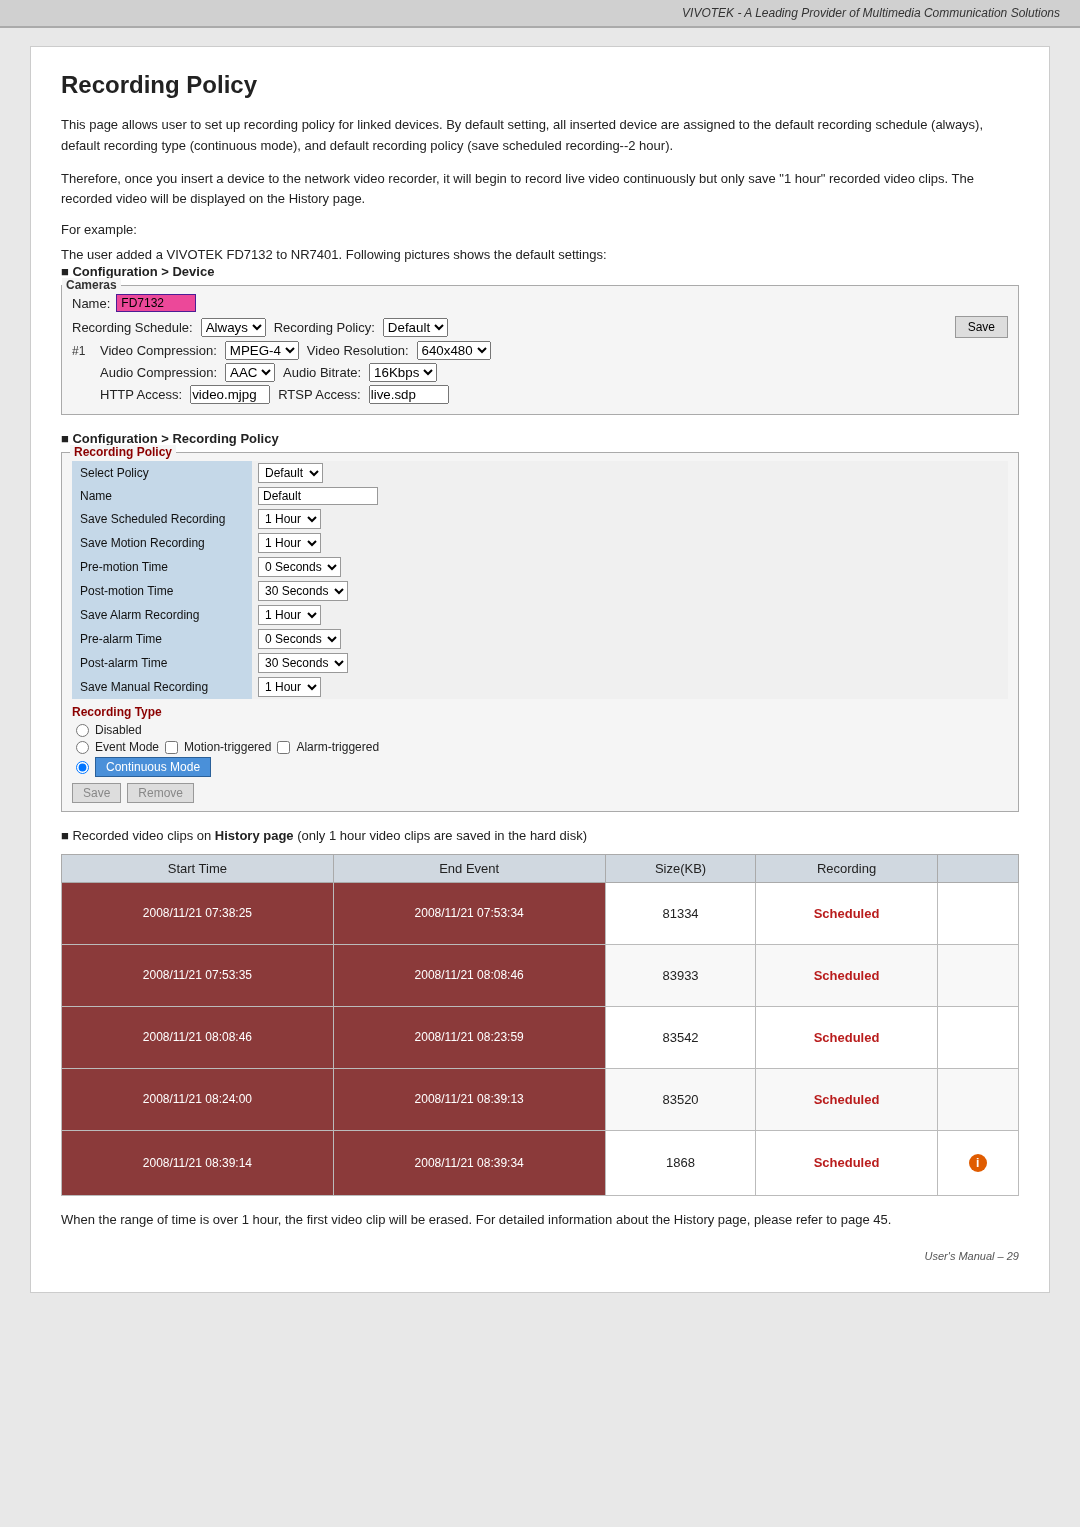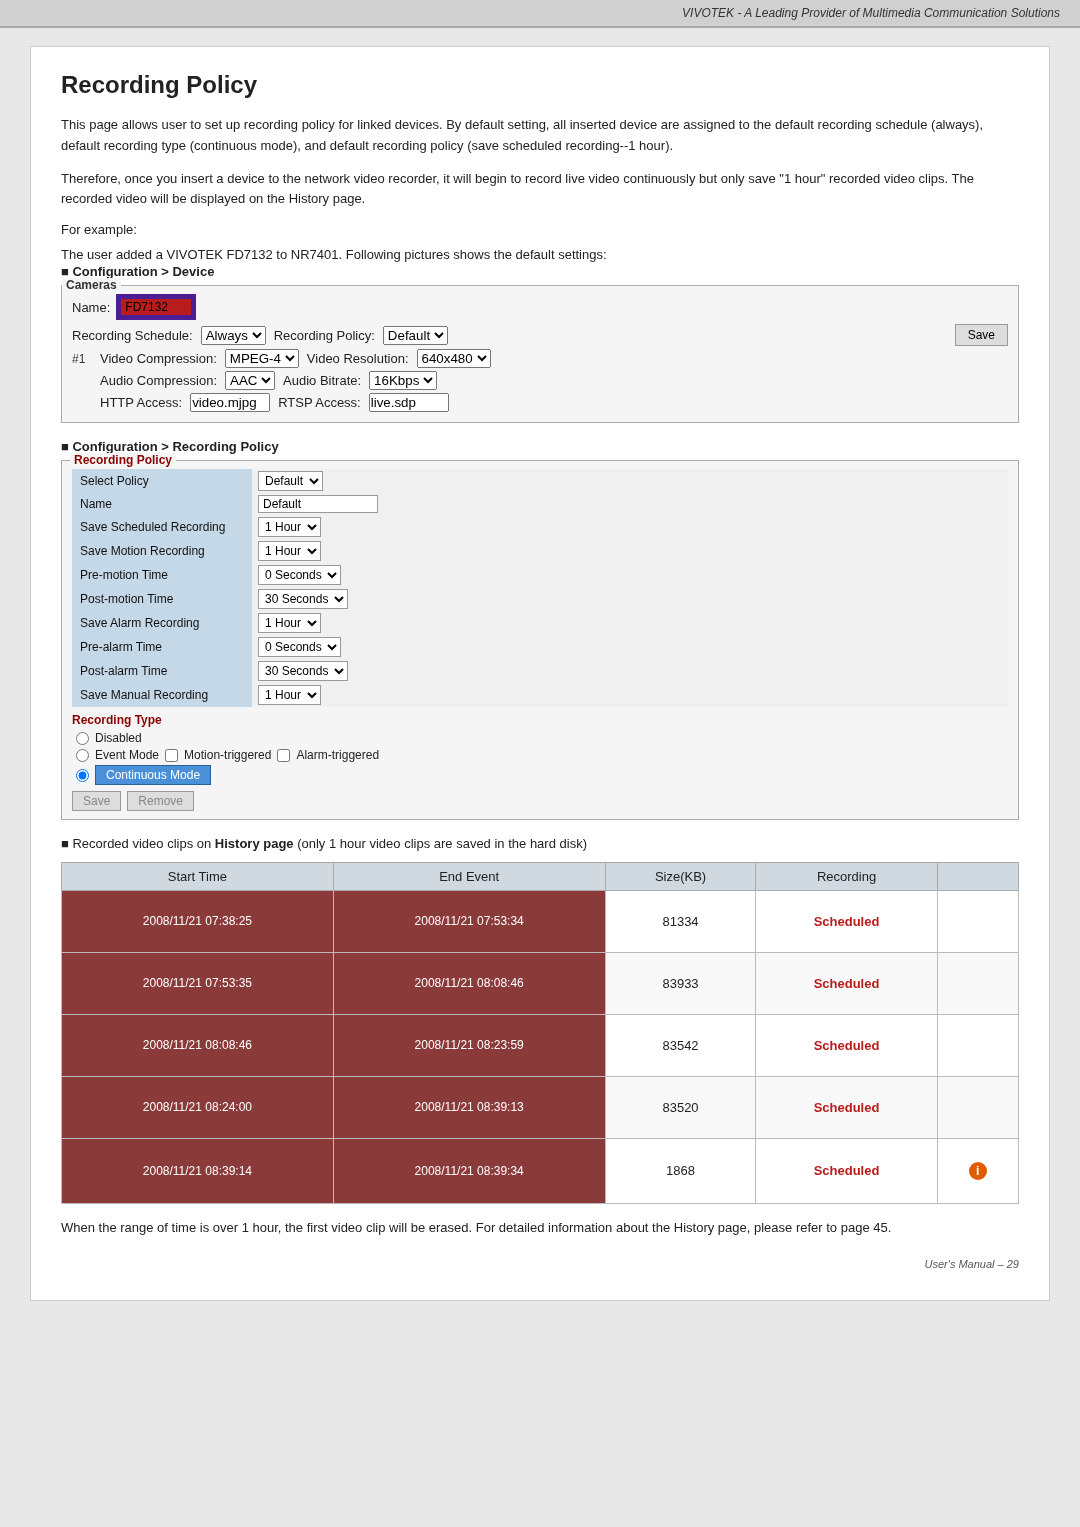--- a/index.html
+++ b/index.html
@@ -73,24 +73,24 @@
       padding: 0 4px;
     }
     .camera-row {
       display: flex;
       align-items: center;
       margin-bottom: 4px;
       gap: 6px;
       flex-wrap: wrap;
     }
     .camera-row input[type="text"] {
-      border: 5px solid #4c1d95;
+      border: 1px solid #4c1d95;
       padding: 1px 4px;
       font-size: 12px;
-      background: #b91c1c;
+      background: #ec4899;
     }
     .camera-number {
       font-size: 12px;
       color: #333;
       min-width: 20px;
     }
     .save-btn {
       background: #ddd;
       border: 1px solid #999;
       padding: 3px 12px;
@@ -269,21 +269,21 @@
 
   <div class="top-banner">
     <span>VIVOTEK - A Leading Provider of Multimedia Communication Solutions</span>
   </div>
   <hr class="divider-line">
 
   <div class="content-area">
 
     <h1 class="page-title">Recording Policy</h1>
 
-    <p class="intro-text">This page allows user to set up recording policy for linked devices. By default setting, all inserted device are assigned to the default recording schedule (always), default recording type (continuous mode), and default recording policy (save scheduled recording--1 hour).</p>
+    <p class="intro-text">This page allows user to set up recording policy for linked devices. By default setting, all inserted device are assigned to the default recording schedule (always), default recording type (continuous mode), and default recording policy (save scheduled recording--2 hour).</p>
     <p class="intro-text">Therefore, once you insert a device to the network video recorder, it will begin to record live video continuously but only save "1 hour" recorded video clips. The recorded video will be displayed on the History page.</p>
 
     <p class="example-label">For example:</p>
     <p class="example-label">The user added a VIVOTEK FD7132 to NR7401. Following pictures shows the default settings:</p>
 
     <p class="section-heading">■ Configuration &gt; Device</p>
 
     <div class="cameras-panel">
       <span class="cameras-panel-title">Cameras</span>
 

